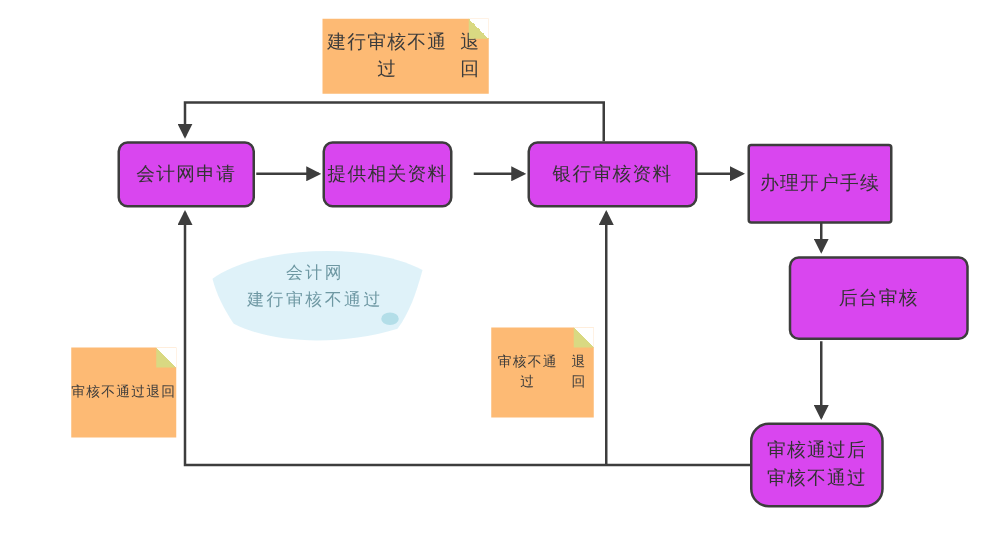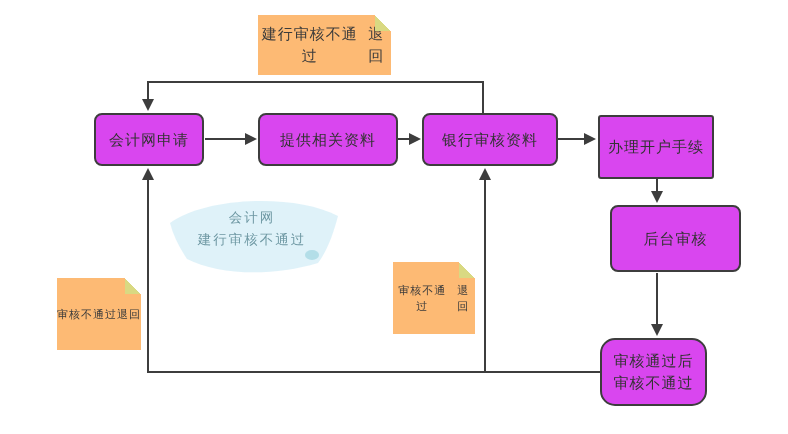--- a/index.html
+++ b/index.html
@@ -117,33 +117,33 @@
   <div class="note small" style="left:393px; top:262px; width:82px; height:72px;">
     <span class="fold"></span>
     <span>审核不通过</span>
     <span>退回</span>
   </div>
 
   <div class="node" style="left:94px; top:113px; width:110px; height:53px;">
     <span>会计网申请</span>
   </div>
 
-  <div class="node" style="left:258px; top:113px; width:140px; height:53px;">
+  <div class="node" style="left:258px; top:113px; width:104px; height:53px;">
     <span>提供相关资料</span>
   </div>
 
   <div class="node" style="left:422px; top:113px; width:136px; height:53px;">
     <span>银行审核资料</span>
   </div>
 
   <div class="node sharp" style="left:598px; top:115px; width:116px; height:64px;">
     <span>办理开户手续</span>
   </div>
 
-  <div class="node" style="left:610px; top:205px; width:131px; height:67px;">
+  <div class="node" style="left:631px; top:205px; width:144px; height:67px;">
     <span>后台审核</span>
   </div>
 
   <div class="node" style="left:600px; top:338px; width:107px; height:68px;border-radius:15px;">
     <span>审核通过后</span>
     <span>审核不通过</span>
   </div>
 
   <div class="watermark">
     <span>会计网</span>

